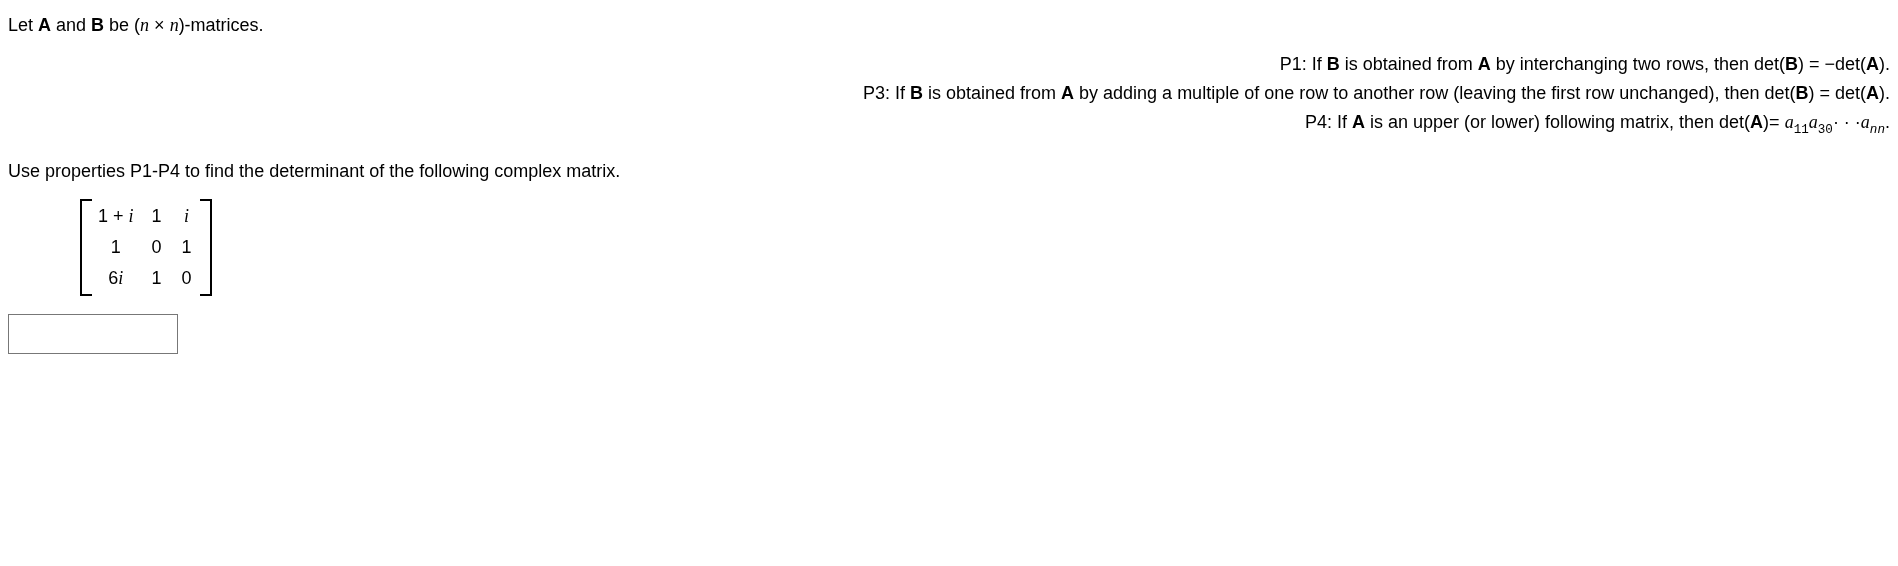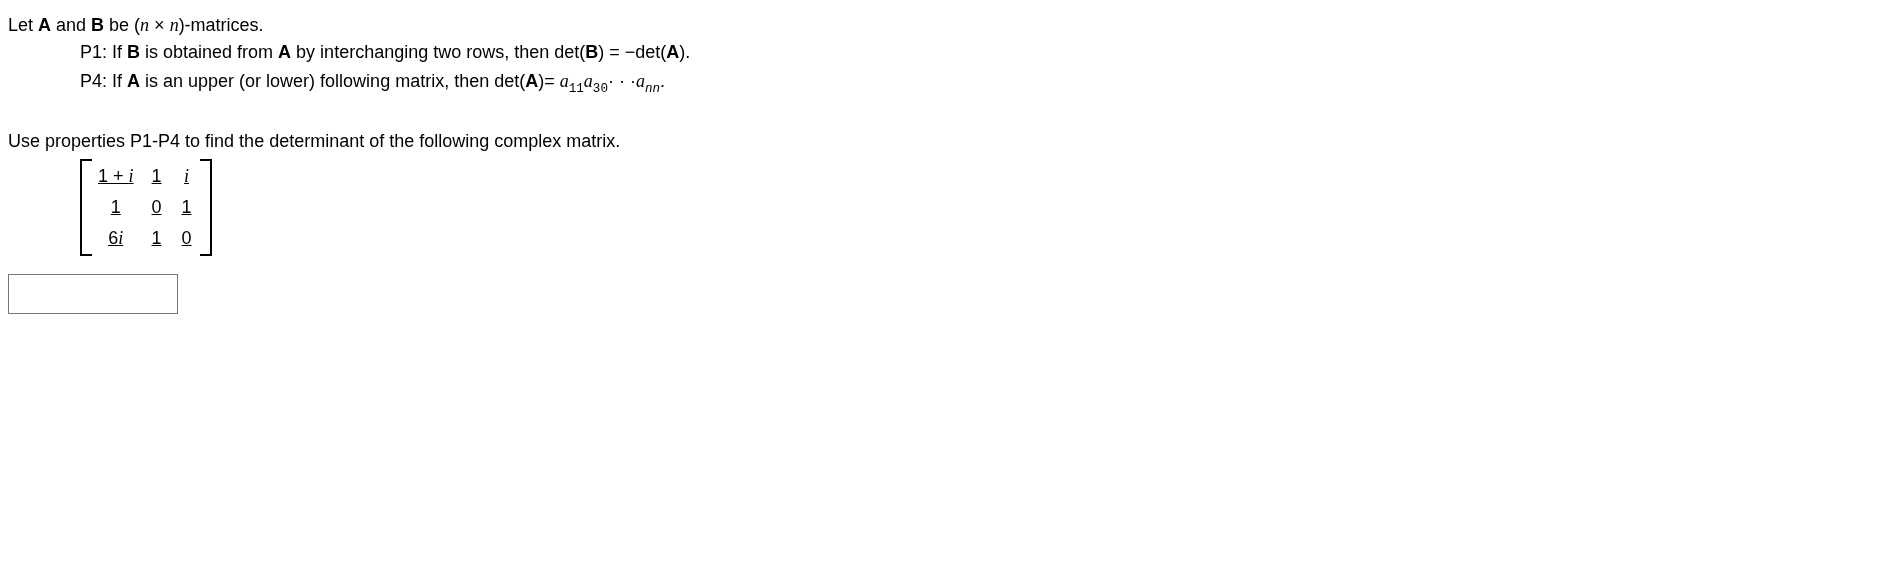--- a/index.html
+++ b/index.html
@@ -5,31 +5,32 @@
     body {
       font-family: Verdana, Geneva, sans-serif;
       font-size: 18px;
       color: #000;
       margin: 0;
       padding: 12px 8px;
       background: #fff;
       line-height: 1.5;
     }
     .intro {
-      margin-bottom: 0;
+      margin-bottom: 12px;
     }
     .props {
       padding-left: 72px;
-      margin-bottom: 30px;
+      margin-bottom: 19px;
+      text-align: right;
     }
     .props div {
       margin-bottom: 2px;
     }
     .question {
-      margin-bottom: 4px;
+      margin-bottom: 14px;
     }
     .matrix-wrap {
       padding-left: 72px;
       display: inline-flex;
       align-items: stretch;
       margin-bottom: 18px;
     }
     .bracket {
       width: 10px;
       position: relative;
@@ -63,21 +64,20 @@
     .matrix-grid {
       display: grid;
       grid-template-columns: repeat(3, auto);
       column-gap: 16px;
       row-gap: 4px;
       padding: 4px 6px;
       text-align: center;
     }
     .matrix-grid span {
       min-width: 14px;
-      text-decoration: underline;
     }
     .answer-box {
       width: 160px;
       height: 34px;
       border: 1px solid #777;
       font-size: 16px;
       padding: 2px 4px;
     }
     i.math { font-style: italic; font-family: 'Times New Roman', serif; }
     b.math { font-weight: bold; }
@@ -89,20 +89,23 @@
 
 
 
 <div class="intro">
   <span>Let </span><b class="math">A</b><span> and </span><b class="math">B</b><span> be (</span><i class="math">n</i><span> × </span><i class="math">n</i><span>)-matrices.</span>
 </div>
 
 <div class="props">
   <div>
     <span>P1: If </span><b class="math">B</b><span> is obtained from </span><b class="math">A</b><span> by interchanging two rows, then  det(</span><b class="math">B</b><span>) = −det(</span><b class="math">A</b><span>).</span>
+  </div>
+  <div>
+    <span>P3: If </span><b class="math">B</b><span> is obtained from </span><b class="math">A</b><span> by adding a multiple of one row to another row (leaving the first row unchanged), then  det(</span><b class="math">B</b><span>) = det(</span><b class="math">A</b><span>).</span>
   </div>
   <div>
     <span>P4: If </span><b class="math">A</b><span> is an upper (or lower) following matrix, then  det(</span><b class="math">A</b><span>)= </span><i class="math">a</i><span class="subn">11</span><i class="math">a</i><span class="subn">30</span><span>· · ·</span><i class="math">a</i><span class="sub">nn</span><span>.</span>
   </div>
 </div>
 
 <div class="question">Use properties P1-P4 to find the determinant of the following complex matrix.</div>
 
 <div class="matrix-wrap">
   <div class="bracket left"></div>

